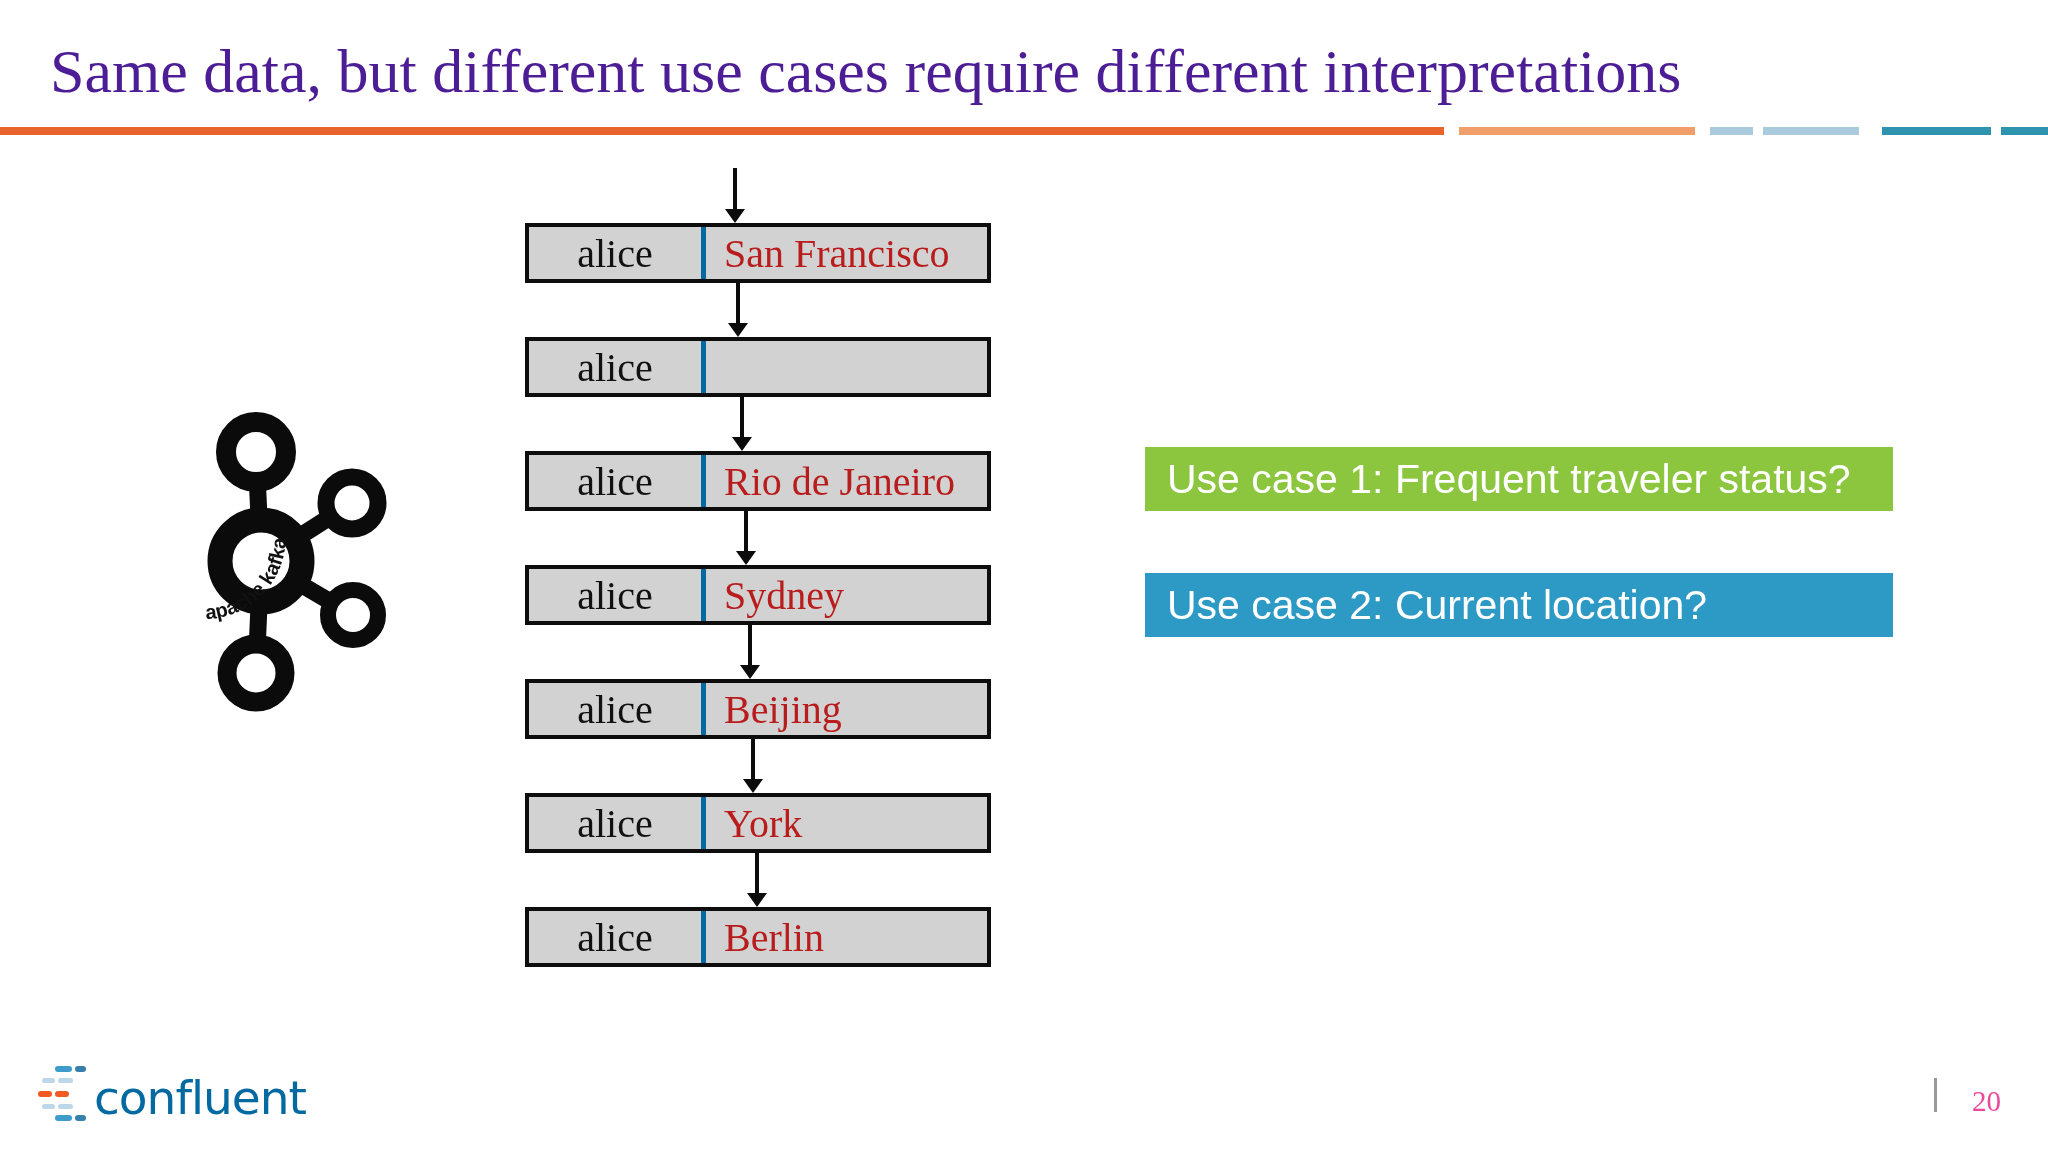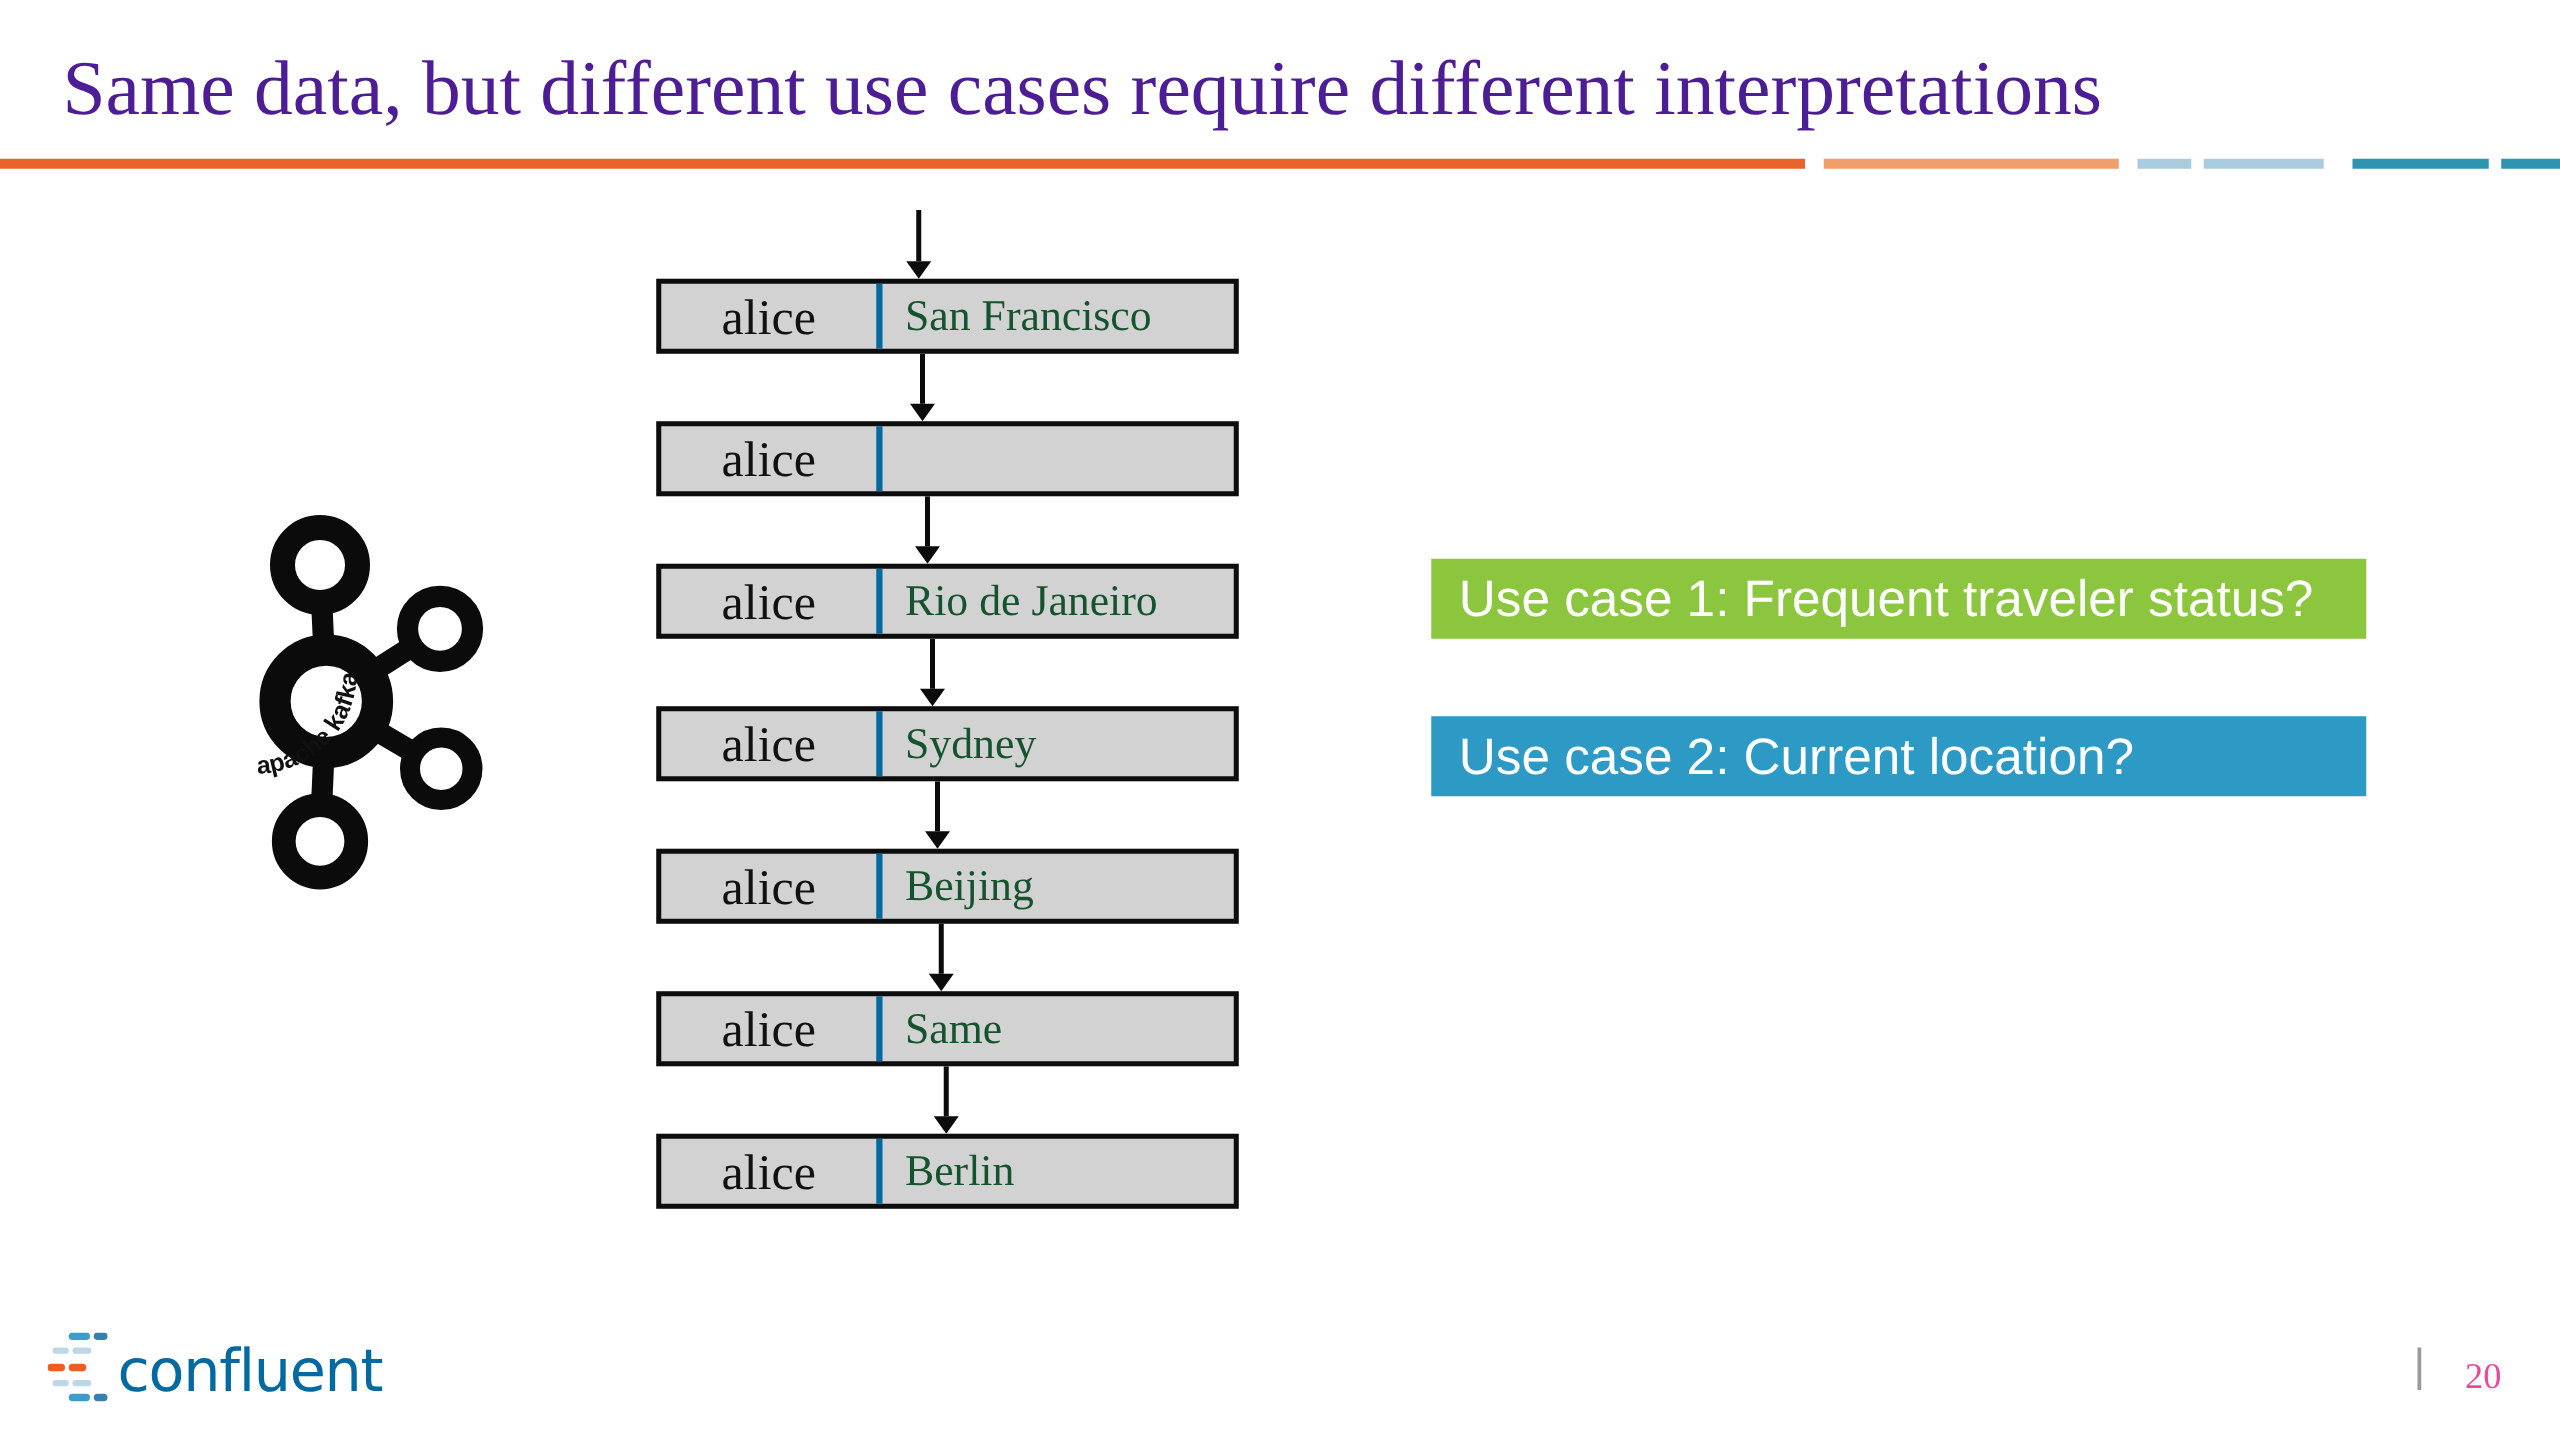--- a/index.html
+++ b/index.html
@@ -31,21 +31,21 @@
     box-sizing:border-box; border:4px solid #0d0d0d; background:#d2d2d2;
     display:flex; align-items:stretch;
   }
   .record-key {
     width:177px; box-sizing:border-box; border-right:5px solid #0369a1;
     display:flex; align-items:center; justify-content:center;
     font-size:40px; color:#111;
   }
   .record-value {
     flex:1; display:flex; align-items:center; padding-left:18px;
-    font-size:35px; color:#14532d; white-space:nowrap; overflow:hidden;
+    font-size:40px; color:#b91c1c; white-space:nowrap; overflow:hidden;
   }
 
   .flow-arrow { position:absolute; width:4px; background:#0b0b0b; }
   .flow-arrow::after {
     content:""; position:absolute; top:100%; left:50%;
     transform:translateX(-50%); width:0; height:0;
     border-left:10px solid transparent; border-right:10px solid transparent;
     border-top:14px solid #0b0b0b;
   }
 
@@ -131,21 +131,21 @@
 <div class="record-row" style="top:565px;">
   <div class="record-key">alice</div>
   <div class="record-value">Sydney</div>
 </div>
 <div class="record-row" style="top:679px;">
   <div class="record-key">alice</div>
   <div class="record-value">Beijing</div>
 </div>
 <div class="record-row" style="top:793px;">
   <div class="record-key">alice</div>
-  <div class="record-value">Same</div>
+  <div class="record-value">York</div>
 </div>
 <div class="record-row" style="top:907px;">
   <div class="record-key">alice</div>
   <div class="record-value">Berlin</div>
 </div>
 
 <div class="usecase usecase-1">Use case 1: Frequent traveler status?</div>
 <div class="usecase usecase-2">Use case 2: Current location?</div>
 
 <svg class="confluent-mark" width="50" height="56" viewBox="0 0 50 56">

